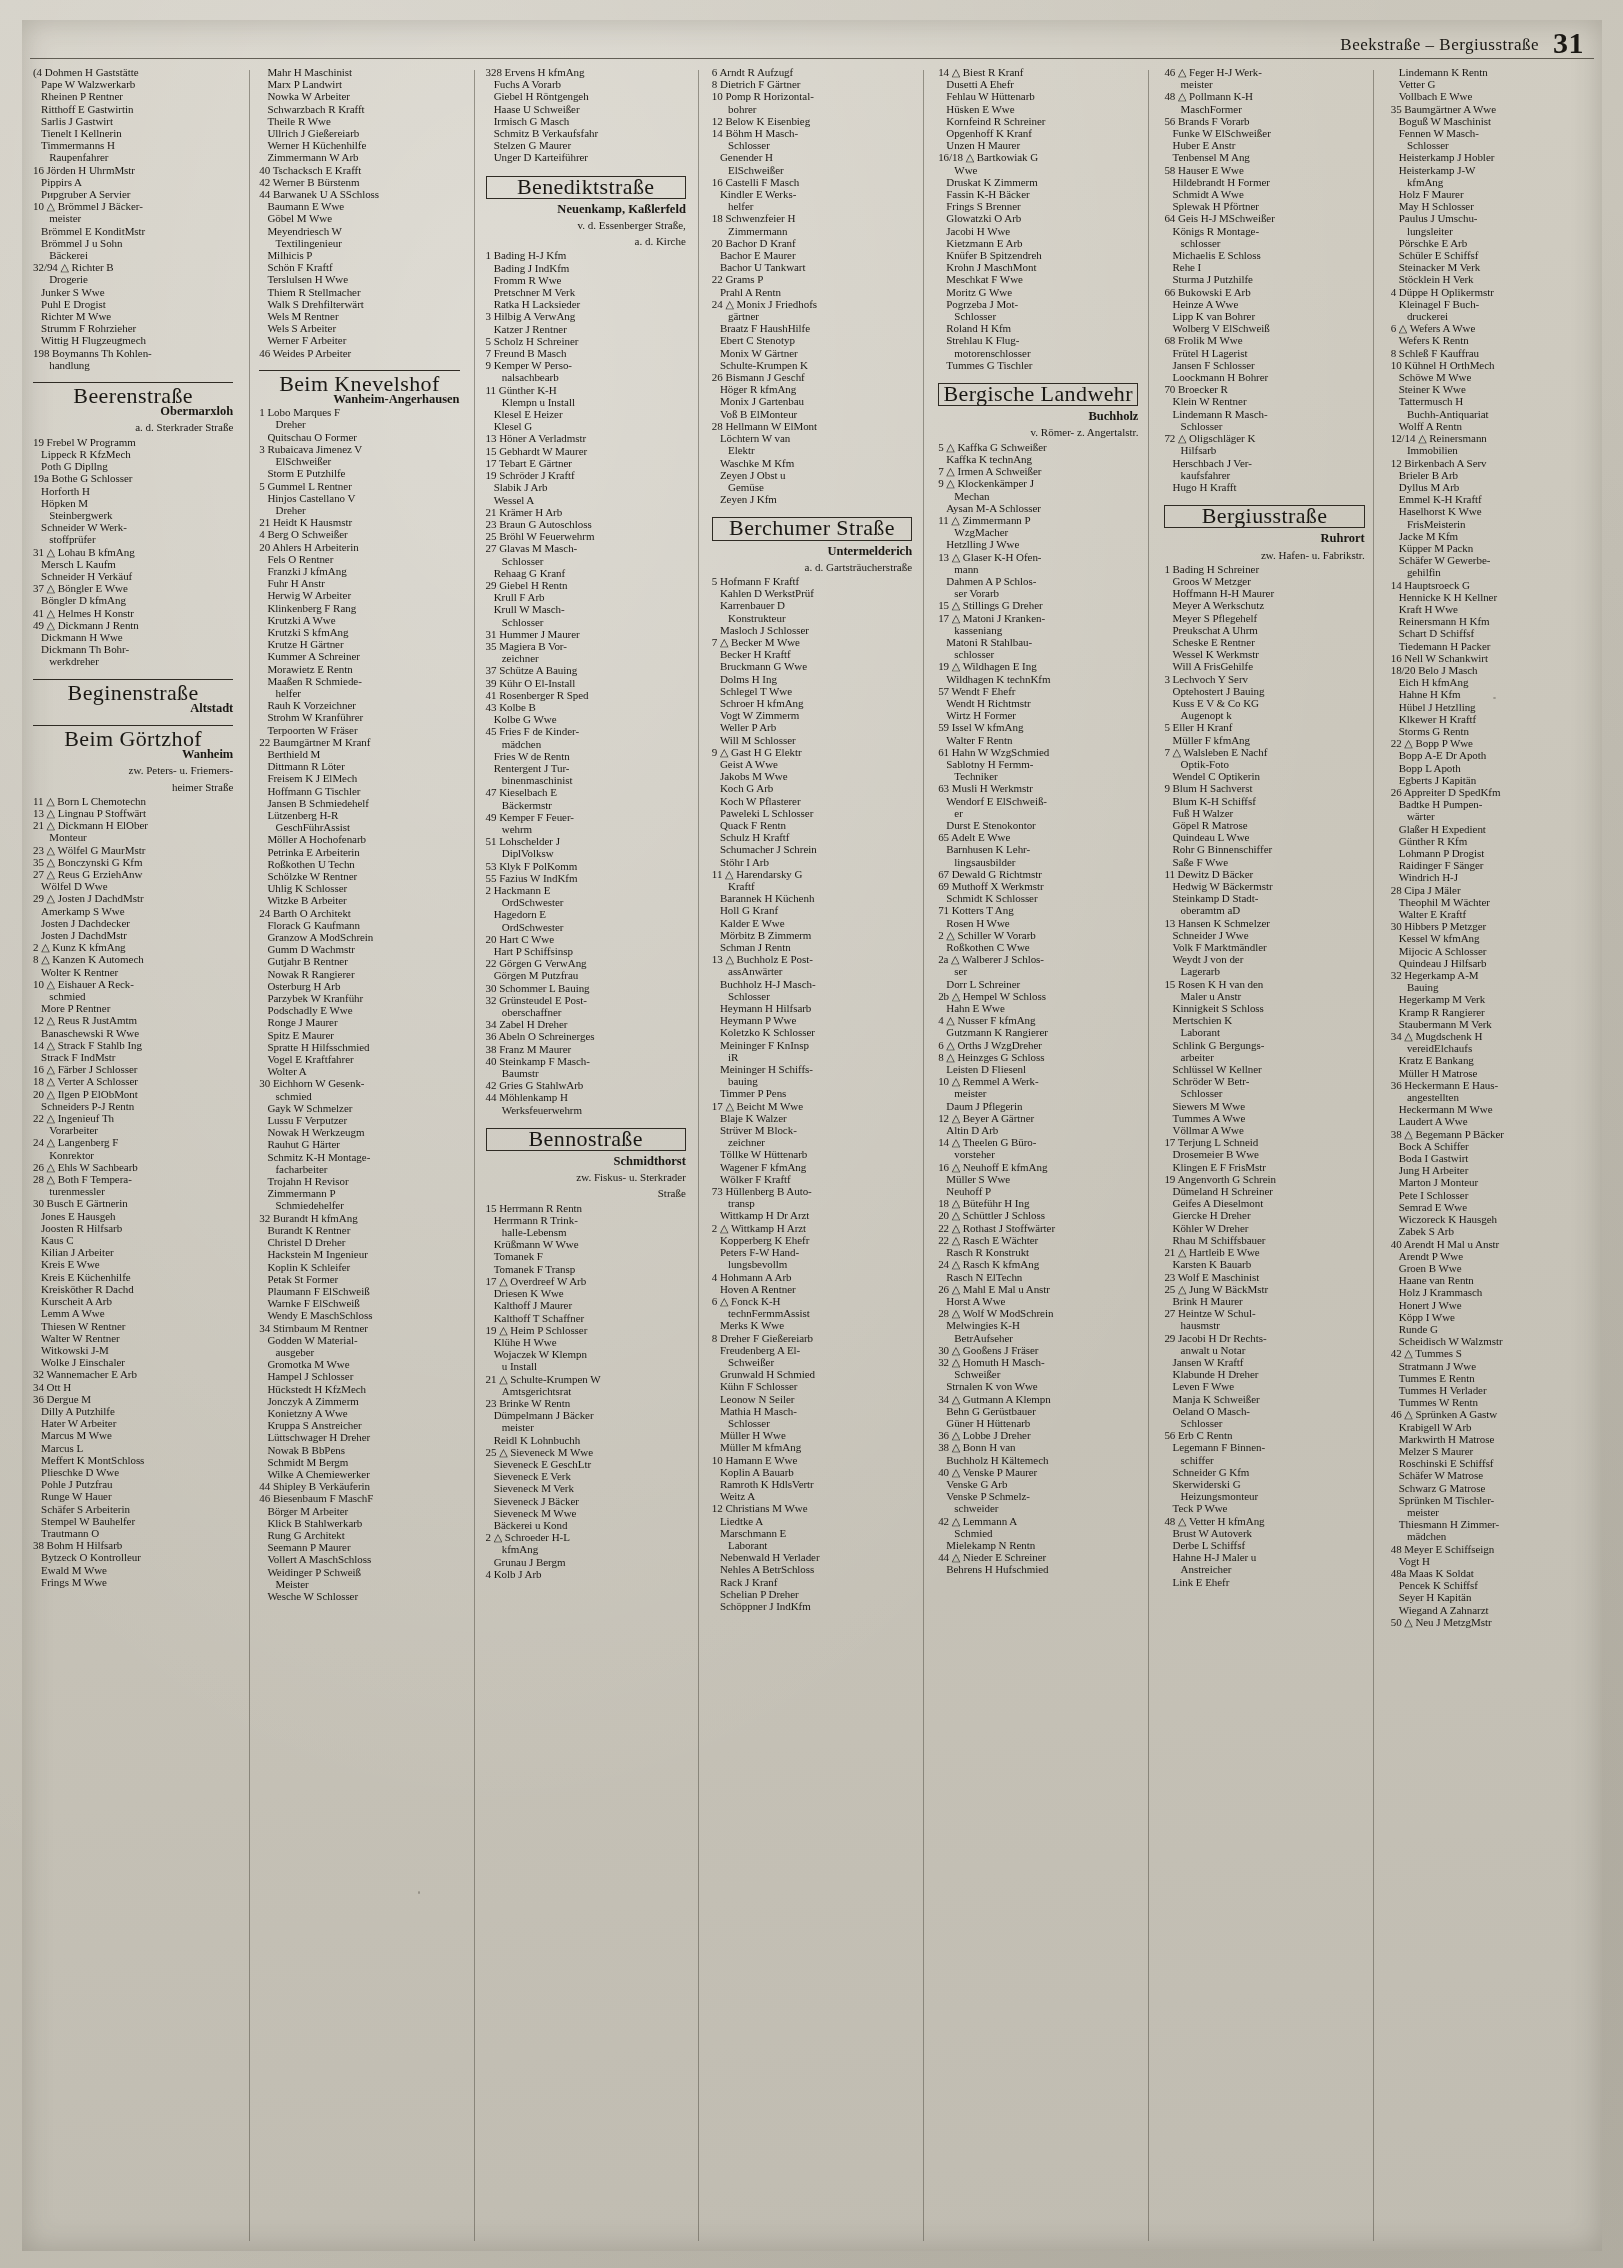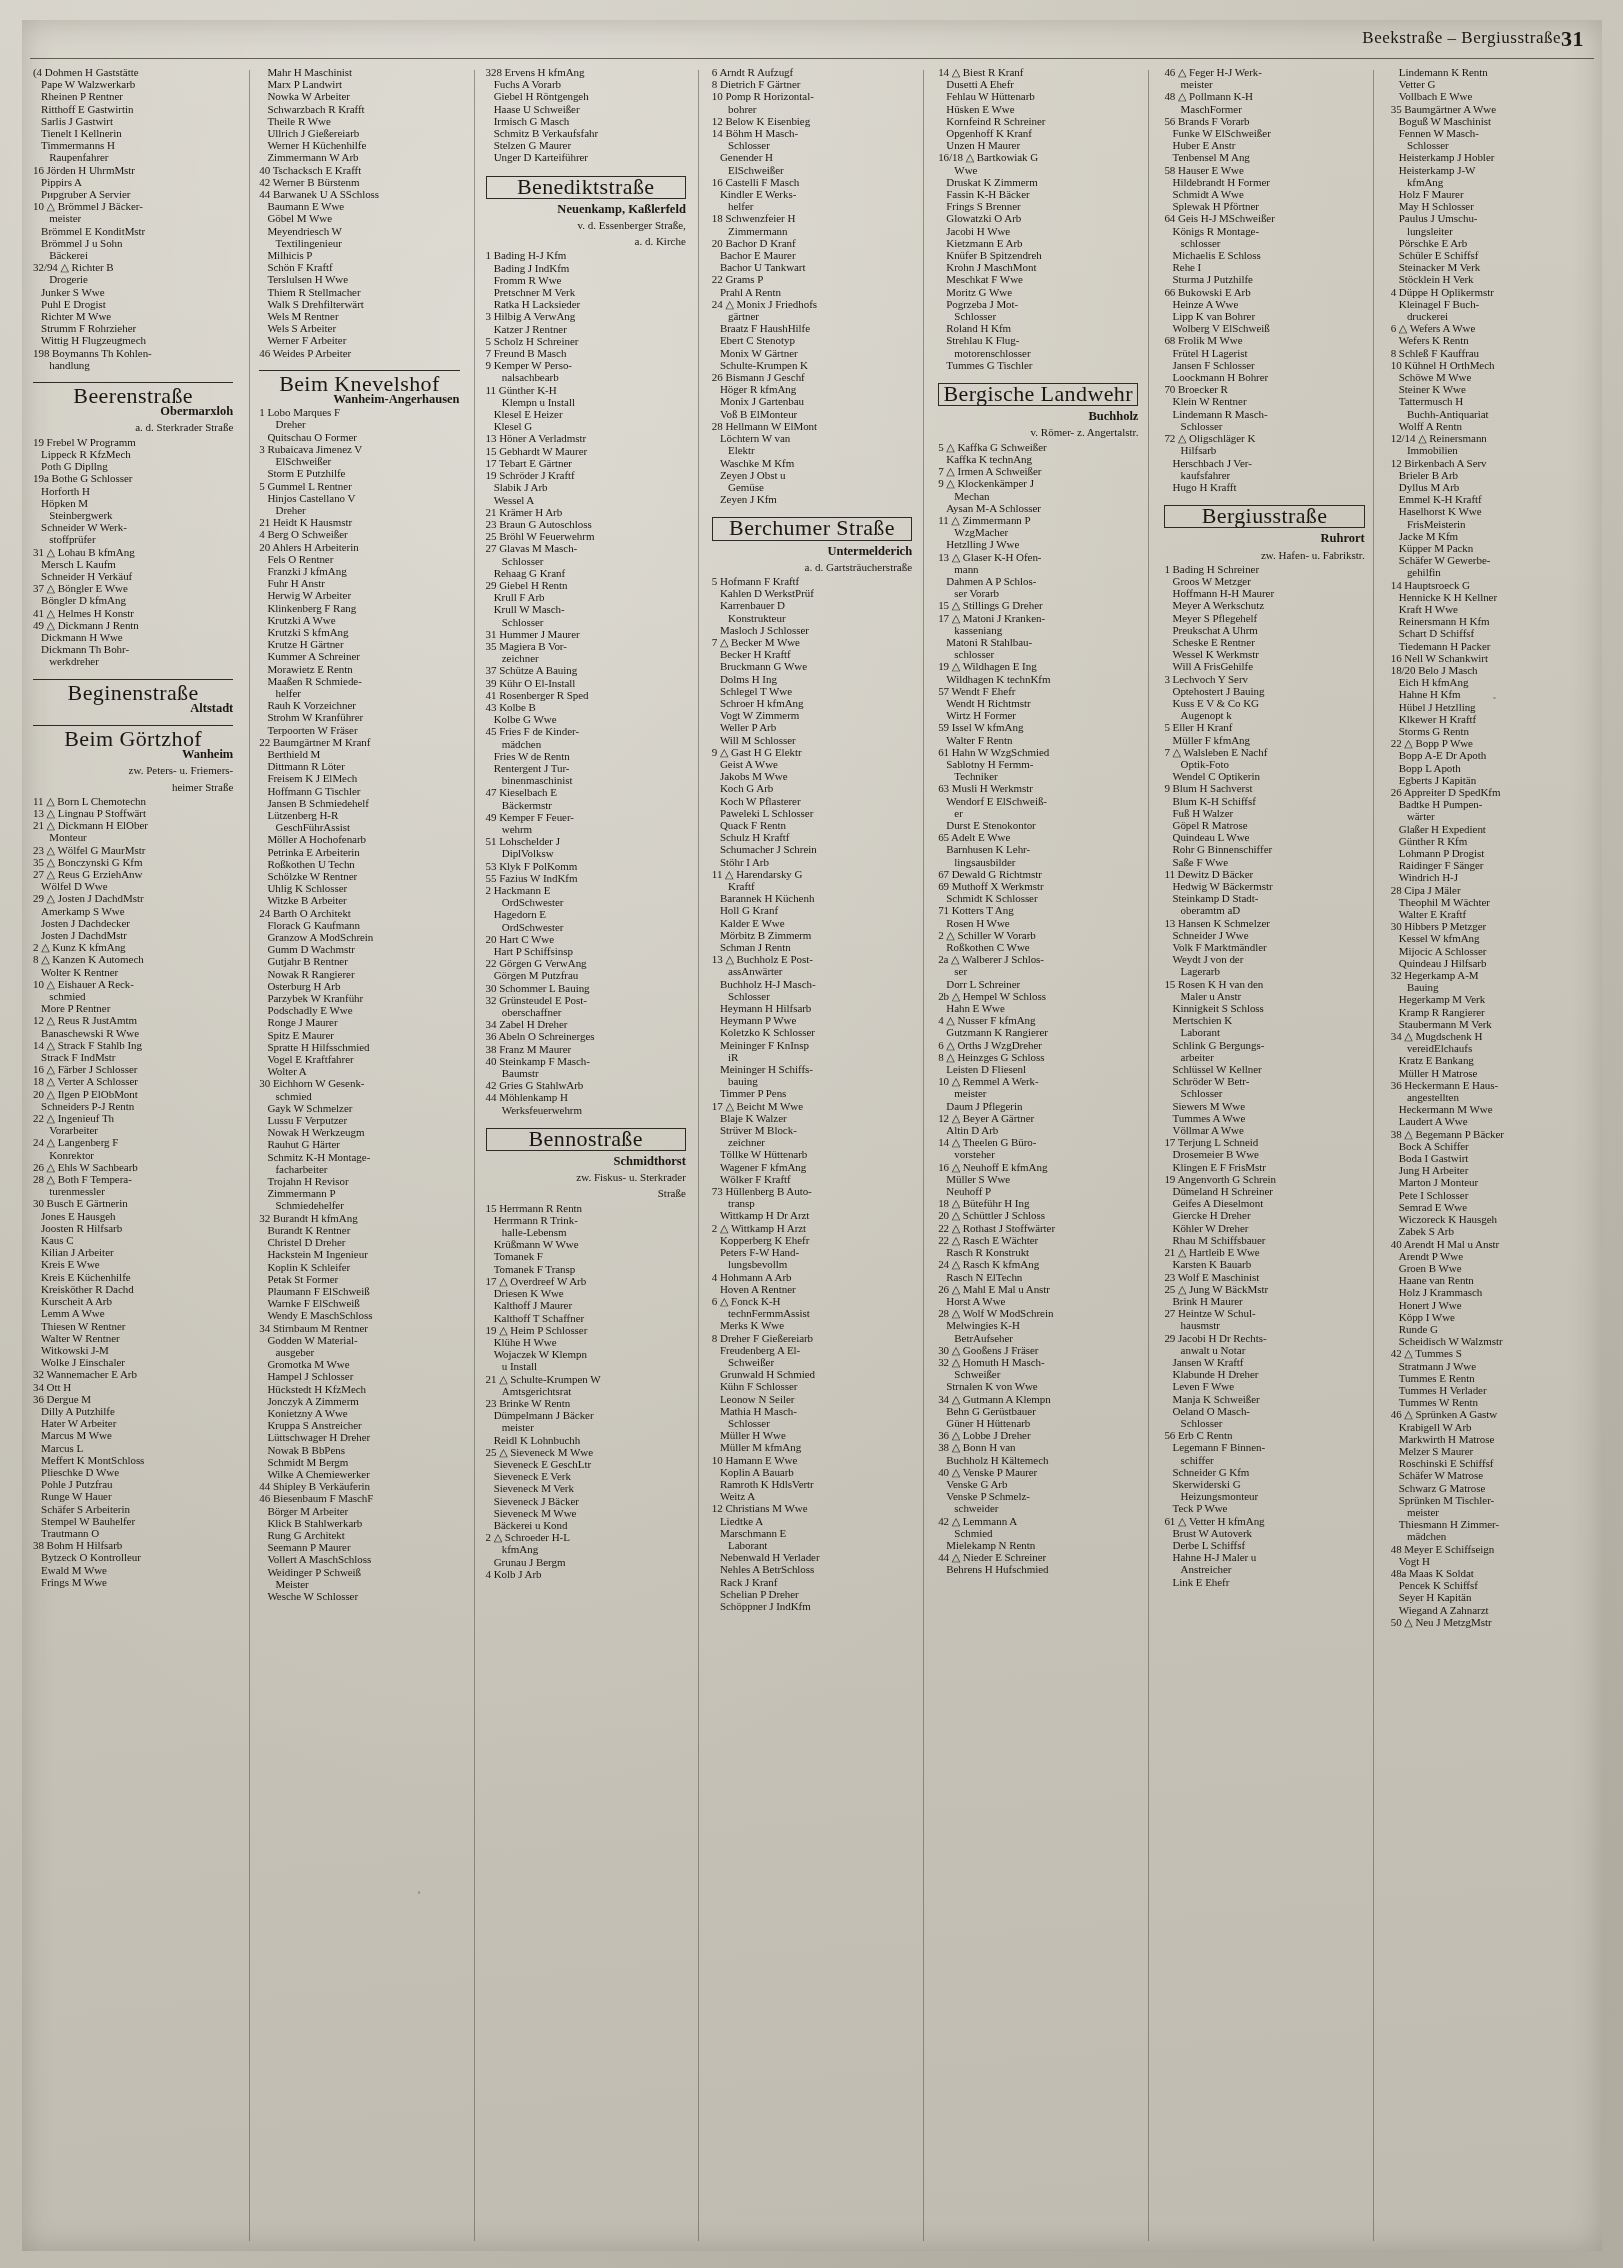--- a/index.html
+++ b/index.html
@@ -38,22 +38,23 @@
   }
   .header {
     position: absolute;
     top: 26px;
     right: 40px;
     font-size: 17px;
     letter-spacing: 0.5px;
     white-space: nowrap;
   }
   .header .pg {
-    font-size: 22px;
+    font-size: 30px;
     font-weight: bold;
+    margin-left: 14px;
     vertical-align: -3px;
   }
   .rule {
     position: absolute;
     left: 30px;
     right: 30px;
     top: 58px;
     height: 1px;
     background: #3a352c;
     opacity: .75;
@@ -855,21 +856,21 @@
         <p class="entry">   Manja K Schweißer</p>
         <p class="entry">   Oeland O Masch-</p>
         <p class="entry">      Schlosser</p>
         <p class="entry">56 Erb C Rentn</p>
         <p class="entry">   Legemann F Binnen-</p>
         <p class="entry">      schiffer</p>
         <p class="entry">   Schneider G Kfm</p>
         <p class="entry">   Skerwiderski G</p>
         <p class="entry">      Heizungsmonteur</p>
         <p class="entry">   Teck P Wwe</p>
-        <p class="entry">61 △ Vetter H kfmAng</p>
+        <p class="entry">48 △ Vetter H kfmAng</p>
         <p class="entry">   Brust W Autoverk</p>
         <p class="entry">   Derbe L Schiffsf</p>
         <p class="entry">   Hahne H-J Maler u</p>
         <p class="entry">      Anstreicher</p>
         <p class="entry">   Link E Ehefr</p>
       </div>
       <div class="col">
         <p class="entry">   Lindemann K Rentn</p>
         <p class="entry">   Vetter G</p>
         <p class="entry">   Vollbach E Wwe</p>

